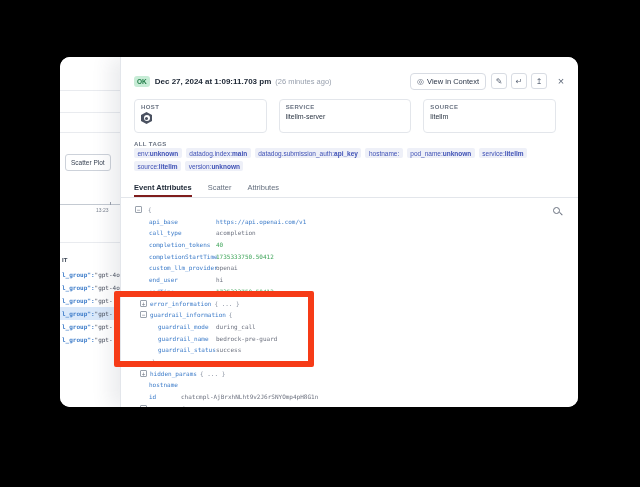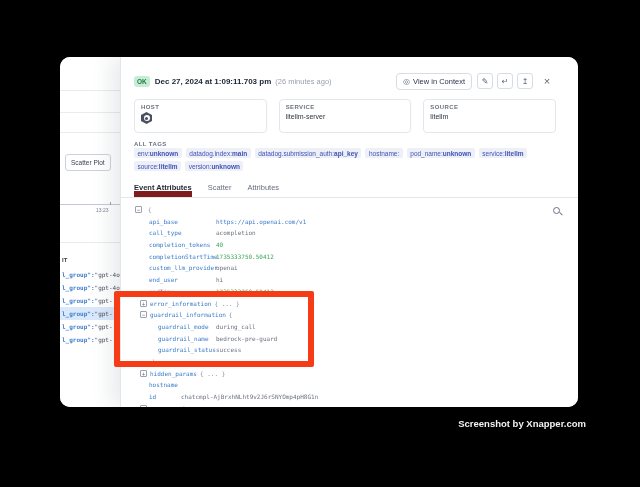--- a/index.html
+++ b/index.html
@@ -26,21 +26,21 @@
           font-family:"DejaVu Sans Mono",monospace; font-size:6px; }
   .grow.hl { background:#d9e8fa; }
   .gk { color:#3d7cc9; font-weight:bold; }
   .gv { color:#4a5160; }
 
   
   .panel { position:absolute; left:60px; top:0; width:458px; height:100%;
            background:#fff; border-left:1px solid #e3e6eb;
            box-shadow:-10px 0 18px rgba(60,70,90,.10); }
 
-  .hdr { position:absolute; left:13px; right:24px; top:14px; height:20px;
+  .hdr { position:absolute; left:13px; right:10px; top:14px; height:20px;
          display:flex; align-items:center; }
   .badge-ok { background:#c7ecd6; color:#1e7a45; font-size:6.5px; font-weight:bold;
               padding:2px 3px; border-radius:3px; margin-right:5px; }
   .ts { font-size:8px; font-weight:bold; color:#1c2634; margin-right:4px; white-space:nowrap; }
   .rel { font-size:7.5px; color:#99a1ae; white-space:nowrap; }
   .hdr-spacer { flex:1; }
   .ctx-btn { height:17px; display:flex; align-items:center; gap:3px; padding:0 6px;
              border:1px solid #d8dce3; border-radius:4px; background:#fff;
              font-size:7.5px; color:#2b3648; white-space:nowrap; margin-right:5px; }
   .ctx-btn .ic { font-size:8px; color:#5d6778; }
@@ -66,21 +66,21 @@
                 letter-spacing:.4px; color:#6a7382; }
   .tags-list { position:absolute; left:13px; top:91px; width:440px;
                display:flex; flex-wrap:wrap; gap:3px 4px; }
   .tag { background:#eef0f8; border-radius:2px; padding:1.5px 3.5px; font-size:6.5px;
          color:#3f51b5; white-space:nowrap; }
   .tag b { font-weight:bold; }
 
   .tabs { position:absolute; left:0; right:0; top:122px; height:19px;
           border-bottom:1px solid #e3e6eb; display:flex; padding-left:13px; gap:16px; }
   .tab { font-size:7.5px; color:#66707f; line-height:17px; }
-  .tab.active { color:#1c2634; font-weight:bold; border-bottom:6px solid #7f1d1d; }
+  .tab.active { color:#1c2634; font-weight:bold; border-bottom:2px solid #7f1d1d; }
 
   .tree { position:absolute; left:13px; right:30px; top:147px;
           font-family:"DejaVu Sans Mono",monospace; font-size:6px; }
   .trow { position:relative; height:11.7px; line-height:11.7px; white-space:nowrap; }
   .tg { display:inline-block; width:7px; height:7px; line-height:6px; text-align:center;
         border:1px solid #9aa2ad; border-radius:1px; color:#6b7280; font-size:6px;
         margin-right:3px; background:#fff; vertical-align:0px; }
   .k { color:#3d7cc9; }
   .p { color:#8a93a2; margin-left:3px; }
   .v { position:absolute; top:0; }
@@ -206,14 +206,13 @@
           <div class="trow" style="padding-left: 15px;"><span class="k">hostname</span></div>
           <div class="trow" style="padding-left: 15px;"><span class="k">id</span><span class="v str" style="left: 47px;">chatcmpl-AjBrxhNLht9v2J6rSNYOmp4pH8G1n</span></div>
           <div class="trow" style="padding-left: 6px;"><span class="tg">−</span><span class="k">messages</span><span class="p">[</span></div>
         </div>
       <span class="search-ic"></span>
     </div>
   </div>
 
   <div class="red-box"></div>
 
-  <div class="watermark">Screenshot by Xnapper.com</div>
 </div>
 
 </body></html>

